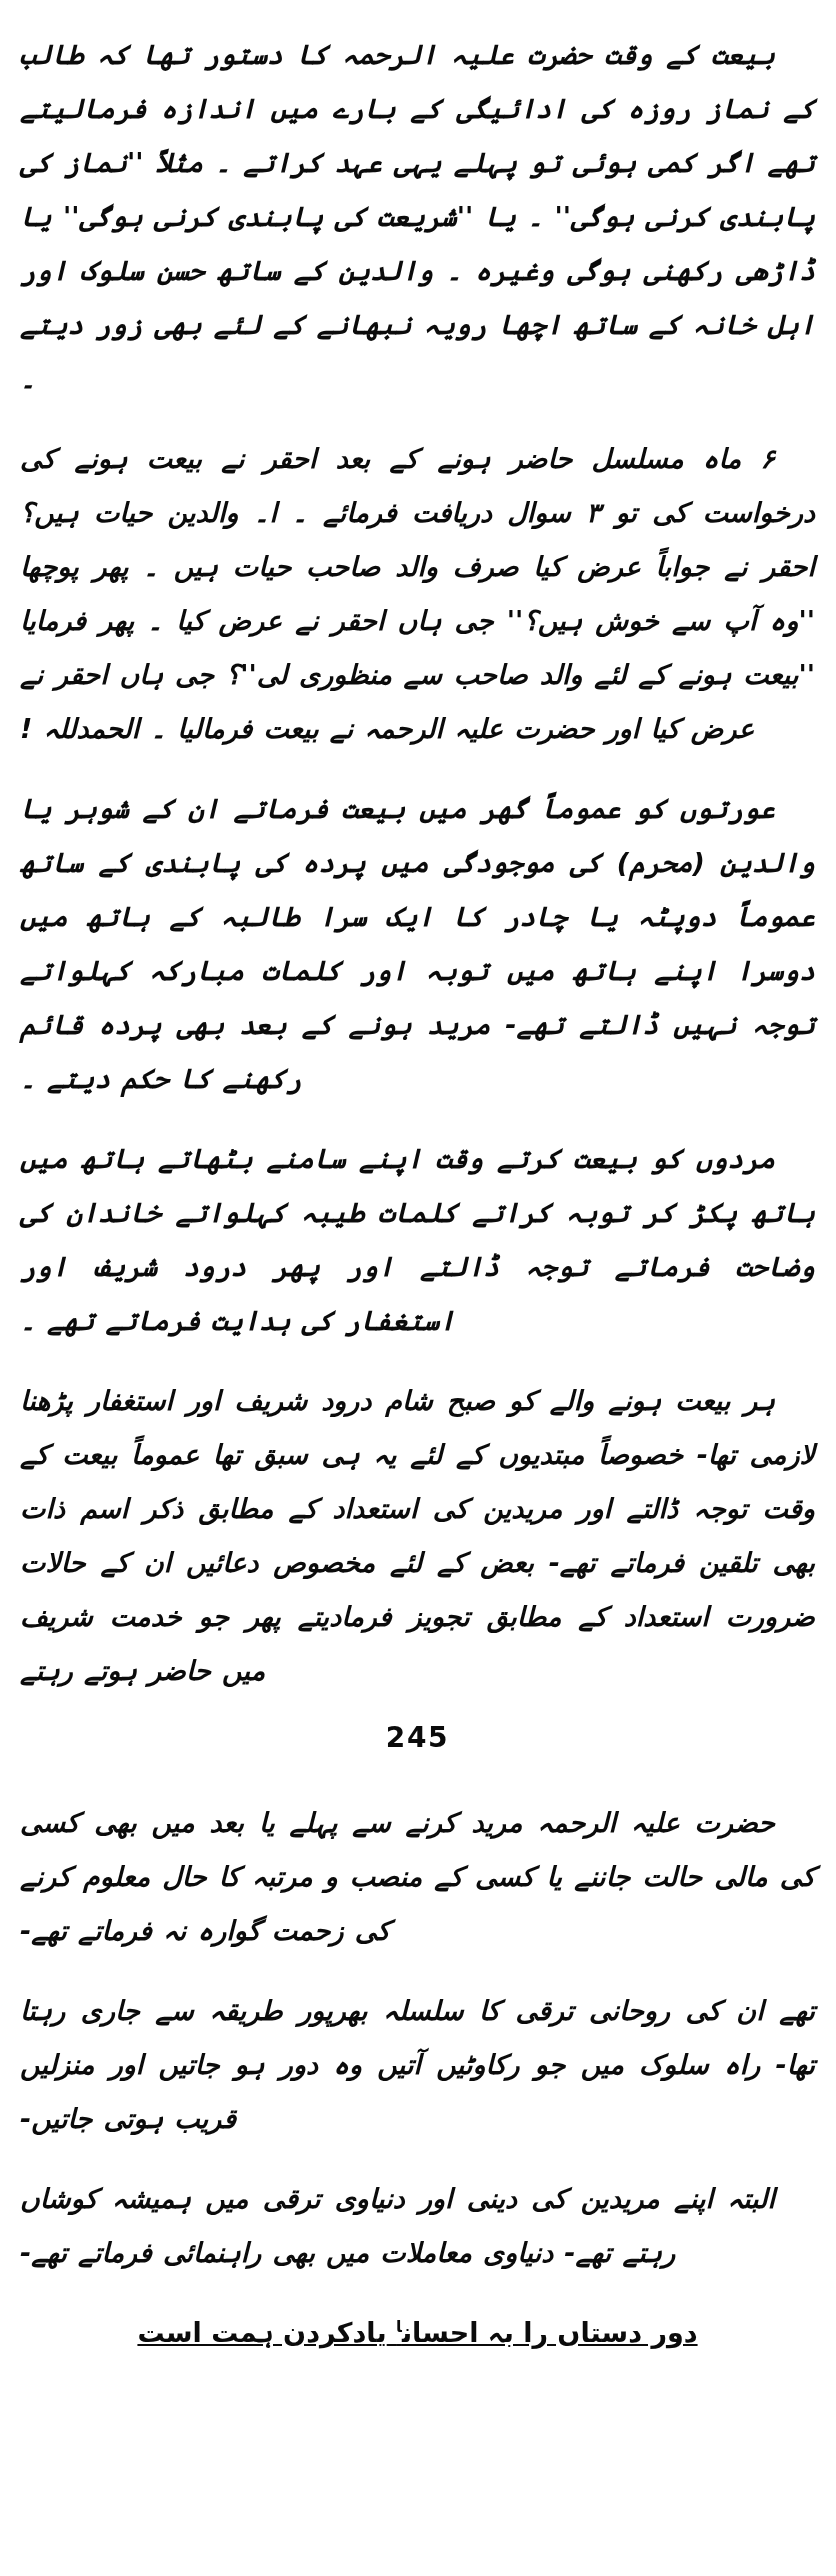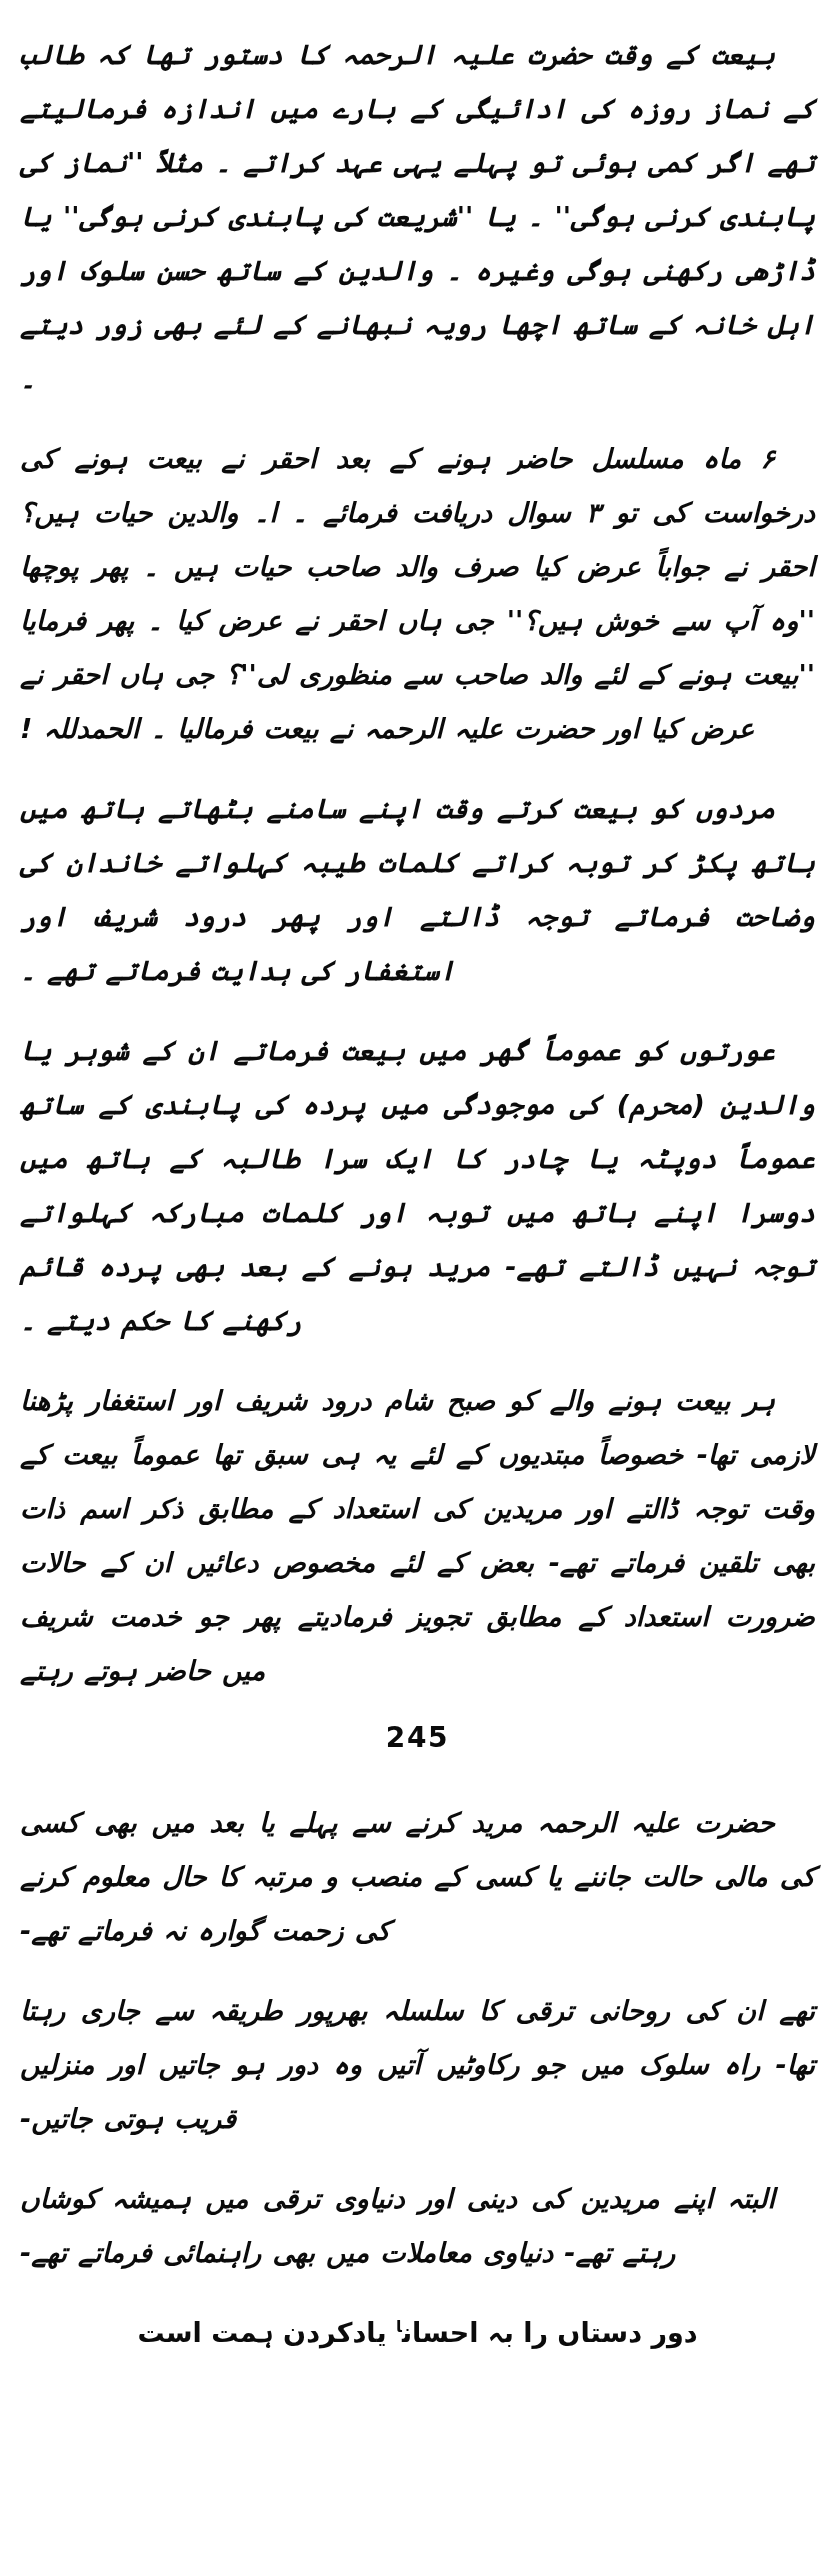--- a/index.html
+++ b/index.html
@@ -36,38 +36,38 @@
     text-align: center;
     letter-spacing: 1.7px;
     margin: 23px 0 42px 0;
   }
   .couplet {
     text-align: center;
     font-size: 27px;
     line-height: 54px;
     margin: 1.7px 0 28px 0;
   }
-  .couplet-line { white-space: nowrap; }
+  .couplet-line { white-space: nowrap; text-decoration: underline; }
   .couplet-line.second { word-spacing: 14px; }
   sup.fn-marker {
     font-size: 15.7px;
     line-height: 0;
     vertical-align: super;
   }
 </style>
 </head>
 <body>
 
 <div class="scan-page">
 
   <section class="page-block">
     <p class="para">بیعت کے وقت حضرت علیہ الرحمہ کا دستور تھا کہ طالب کے نماز روزہ کی ادائیگی کے بارے میں اندازہ فرمالیتے تھے اگر کمی ہوئی تو پہلے یہی عہد کراتے ۔ مثلاً ''نماز کی پابندی کرنی ہوگی'' ۔ یا ''شریعت کی پابندی کرنی ہوگی'' یا ڈاڑھی رکھنی ہوگی وغیرہ ۔ والدین کے ساتھ حسن سلوک اور اہل خانہ کے ساتھ اچھا رویہ نبھانے کے لئے بھی زور دیتے ۔</p>
     <p class="para">۶ ماہ مسلسل حاضر ہونے کے بعد احقر نے بیعت ہونے کی درخواست کی تو ۳ سوال دریافت فرمائے ۔ ا۔ والدین حیات ہیں؟ احقر نے جواباً عرض کیا صرف والد صاحب حیات ہیں ۔ پھر پوچھا ''وہ آپ سے خوش ہیں؟'' جی ہاں احقر نے عرض کیا ۔ پھر فرمایا ''بیعت ہونے کے لئے والد صاحب سے منظوری لی''؟ جی ہاں احقر نے عرض کیا اور حضرت علیہ الرحمہ نے بیعت فرمالیا ۔ الحمدللہ !</p>
+    <p class="para">عورتوں کو عموماً گھر میں بیعت فرماتے ان کے شوہر یا والدین (محرم) کی موجودگی میں پردہ کی پابندی کے ساتھ عموماً دوپٹہ یا چادر کا ایک سرا طالبہ کے ہاتھ میں دوسرا اپنے ہاتھ میں توبہ اور کلمات مبارکہ کہلواتے توجہ نہیں ڈالتے تھے- مرید ہونے کے بعد بھی پردہ قائم رکھنے کا حکم دیتے ۔</p>
     <p class="para">مردوں کو بیعت کرتے وقت اپنے سامنے بٹھاتے ہاتھ میں ہاتھ پکڑ کر توبہ کراتے کلمات طیبہ کہلواتے خاندان کی وضاحت فرماتے توجہ ڈالتے اور پھر درود شریف اور استغفار کی ہدایت فرماتے تھے ۔</p>
-    <p class="para">عورتوں کو عموماً گھر میں بیعت فرماتے ان کے شوہر یا والدین (محرم) کی موجودگی میں پردہ کی پابندی کے ساتھ عموماً دوپٹہ یا چادر کا ایک سرا طالبہ کے ہاتھ میں دوسرا اپنے ہاتھ میں توبہ اور کلمات مبارکہ کہلواتے توجہ نہیں ڈالتے تھے- مرید ہونے کے بعد بھی پردہ قائم رکھنے کا حکم دیتے ۔</p>
     <p class="para tight">ہر بیعت ہونے والے کو صبح شام درود شریف اور استغفار پڑھنا لازمی تھا- خصوصاً مبتدیوں کے لئے یہ ہی سبق تھا عموماً بیعت کے وقت توجہ ڈالتے اور مریدین کی استعداد کے مطابق ذکر اسم ذات بھی تلقین فرماتے تھے- بعض کے لئے مخصوص دعائیں ان کے حالات ضرورت استعداد کے مطابق تجویز فرمادیتے پھر جو خدمت شریف میں حاضر ہوتے رہتے</p>
     <div class="pagenum">245</div>
   </section>
 
   <section class="page-block">
     <p class="para">حضرت علیہ الرحمہ مرید کرنے سے پہلے یا بعد میں بھی کسی کی مالی حالت جاننے یا کسی کے منصب و مرتبہ کا حال معلوم کرنے کی زحمت گوارہ نہ فرماتے تھے-</p>
     <p class="para no-indent">تھے ان کی روحانی ترقی کا سلسلہ بھرپور طریقہ سے جاری رہتا تھا- راہ سلوک میں جو رکاوٹیں آتیں وہ دور ہو جاتیں اور منزلیں قریب ہوتی جاتیں-</p>
     <p class="para">البتہ اپنے مریدین کی دینی اور دنیاوی ترقی میں ہمیشہ کوشاں رہتے تھے- دنیاوی معاملات میں بھی راہنمائی فرماتے تھے-</p>
 
     <div class="couplet">

